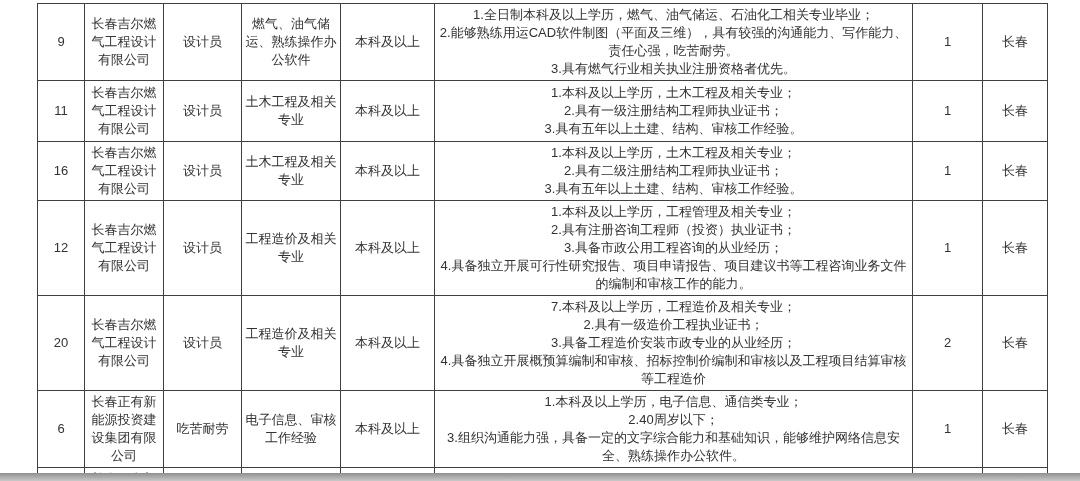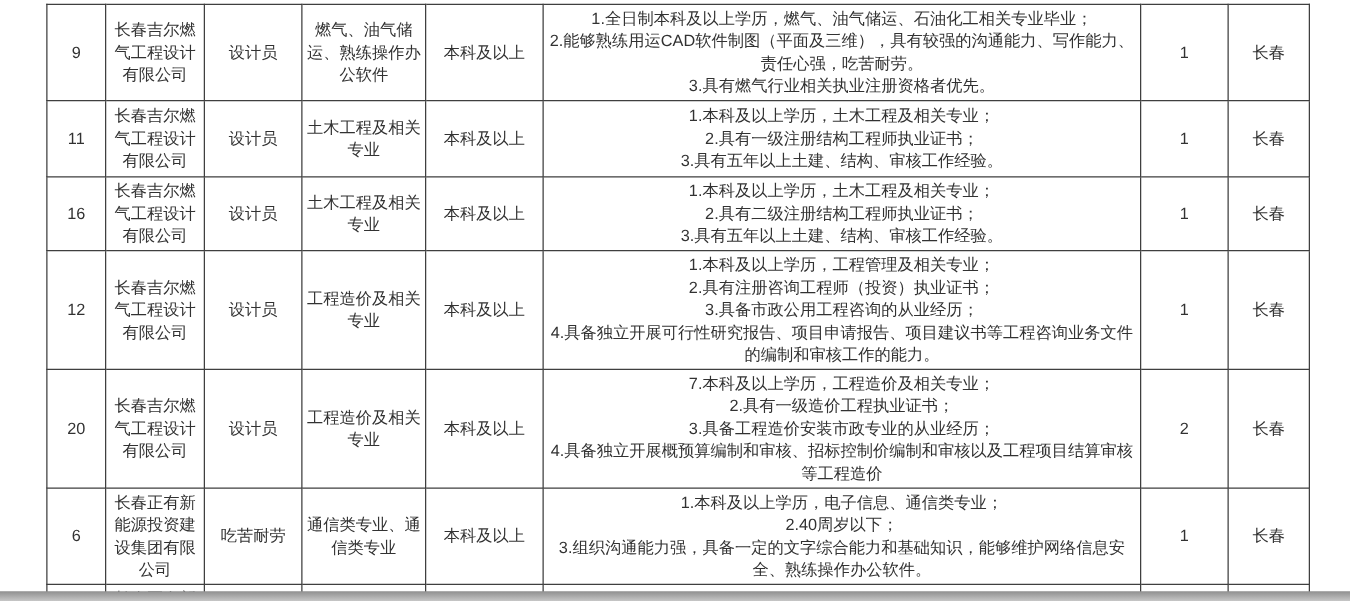--- a/index.html
+++ b/index.html
@@ -125,21 +125,21 @@
 2.具有一级造价工程执业证书；
 3.具备工程造价安装市政专业的从业经历；
 4.具备独立开展概预算编制和审核、招标控制价编制和审核以及工程项目结算审核等工程造价</td>
       <td>2</td>
       <td>长春</td>
     </tr>
     <tr style="height:65px;">
       <td>6</td>
       <td>长春正有新能源投资建设集团有限公司</td>
       <td>吃苦耐劳</td>
-      <td>通信类专业、通信类专业</td>
+      <td>电子信息、审核工作经验</td>
       <td>本科及以上</td>
       <td class="req">1.本科及以上学历，电子信息、通信类专业；
 2.40周岁以下；
 3.组织沟通能力强，具备一定的文字综合能力和基础知识，能够维护网络信息安全、熟练操作办公软件。</td>
       <td>1</td>
       <td>长春</td>
     </tr>
     <tr style="height:54px;">
       <td>15</td>
       <td>长春正有新能源投资建设集团有限公司</td>

